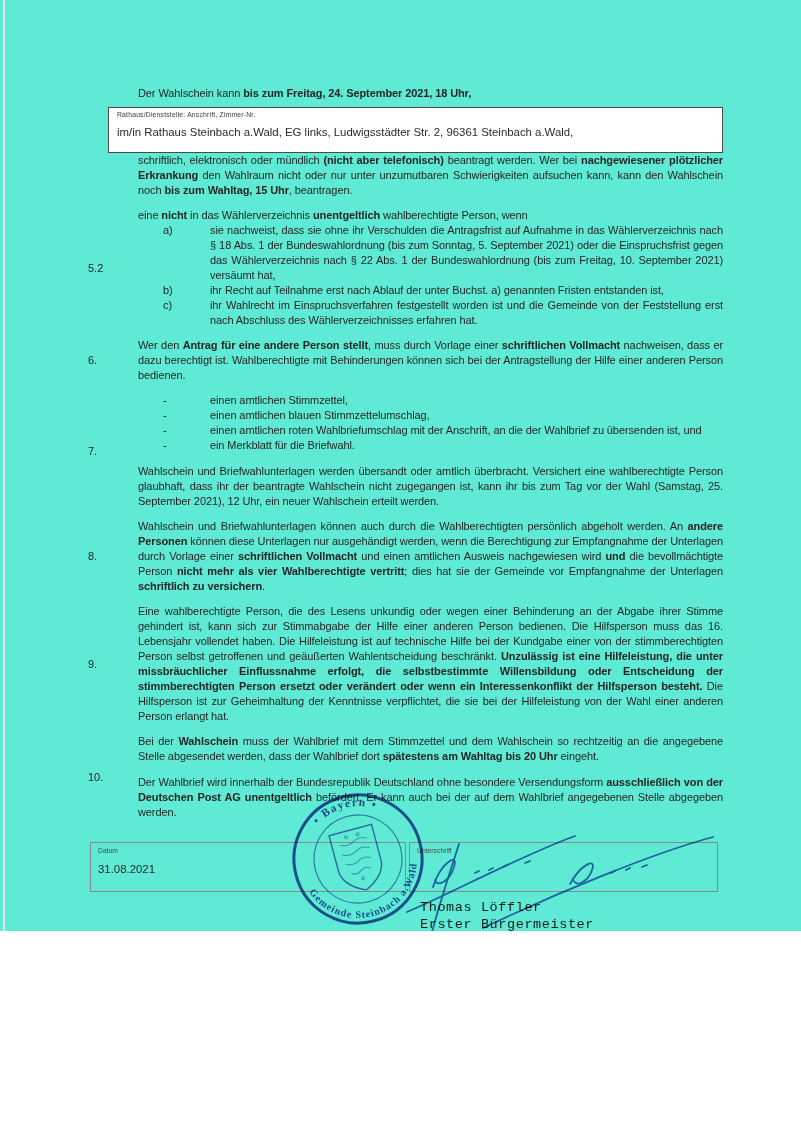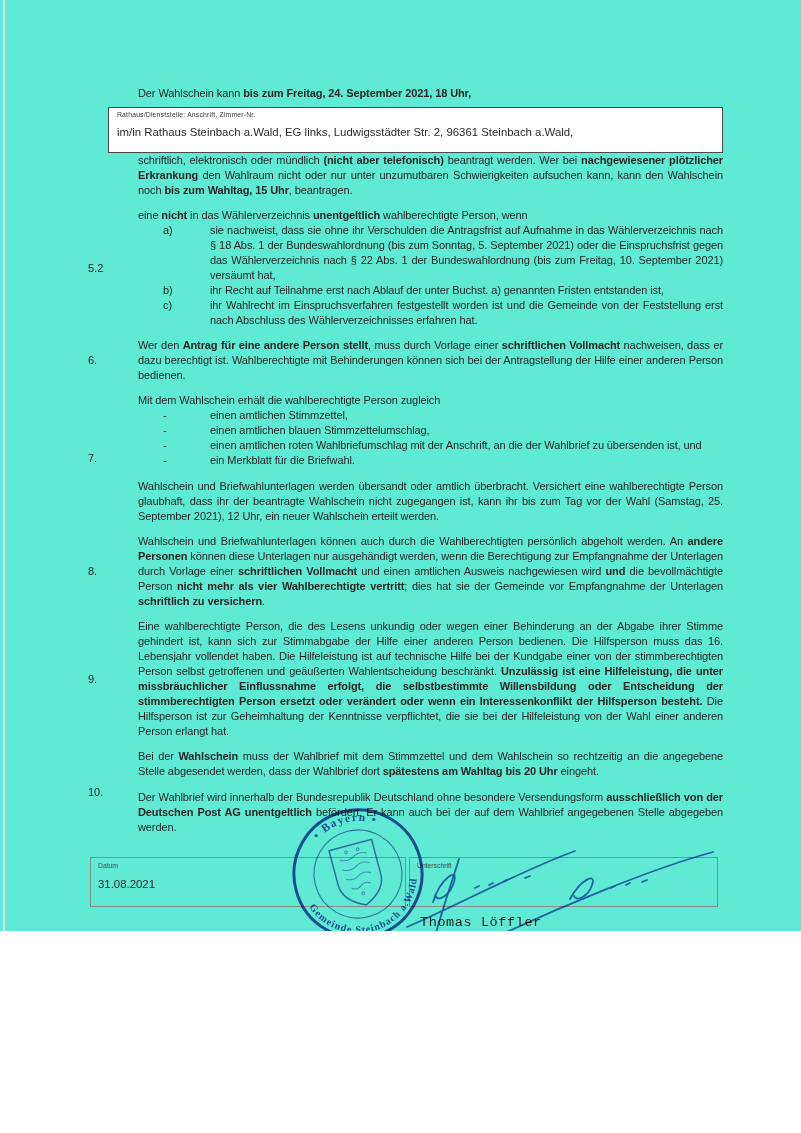--- a/index.html
+++ b/index.html
@@ -87,21 +87,20 @@
     <div class="sec">
       <div class="num">6.</div>
       <div class="secbody">
         <p class="para just">Wer den <b>Antrag für eine andere Person stellt</b>, muss durch Vorlage einer <b>schriftlichen Vollmacht</b> nachweisen, dass er dazu berechtigt ist. Wahlberechtigte mit Behinderungen können sich bei der Antragstellung der Hilfe einer anderen Person bedienen.</p>
       </div>
     </div>
 
     <div class="sec">
       <div class="num">7.</div>
       <div class="secbody">
-        <p class="para">Mit dem Wahlschein erhält die wahlberechtigte Person zugleich</p>
         <div class="li">
           <span class="li-label">-</span>
           <p class="para">einen amtlichen Stimmzettel,</p>
         </div>
         <div class="li">
           <span class="li-label">-</span>
           <p class="para">einen amtlichen blauen Stimmzettelumschlag,</p>
         </div>
         <div class="li">
           <span class="li-label">-</span>
@@ -143,20 +142,21 @@
           <div class="sig-label">Datum</div>
           <div class="sig-value">31.08.2021</div>
         </div>
         <div class="sig-box unterschrift">
           <div class="sig-label">Unterschrift</div>
         </div>
       </div>
 
       <div class="officer">
         <div>Thomas Löffler</div>
+        <div>Erster Bürgermeister</div>
       </div>
 
       <svg class="stamp" width="150" height="150" viewBox="-75 -75 150 150">
         <g transform="rotate(-15)">
           <circle class="st-ring-outer" r="64"></circle>
           <circle class="st-ring-inner" r="44"></circle>
           <path id="stArcTop" d="M -53,0 A 53,53 0 0 1 53,0" fill="none"></path>
           <path id="stArcBot" d="M -59,0 A 59,59 0 0 0 59,0" fill="none"></path>
           <text class="st-text"><textPath href="#stArcTop" startOffset="50%" text-anchor="middle">• Bayern •</textPath></text>
           <text class="st-text" style="font-size:10px;letter-spacing:1px;"><textPath href="#stArcBot" startOffset="50%" text-anchor="middle">Gemeinde Steinbach a.Wald</textPath></text>

